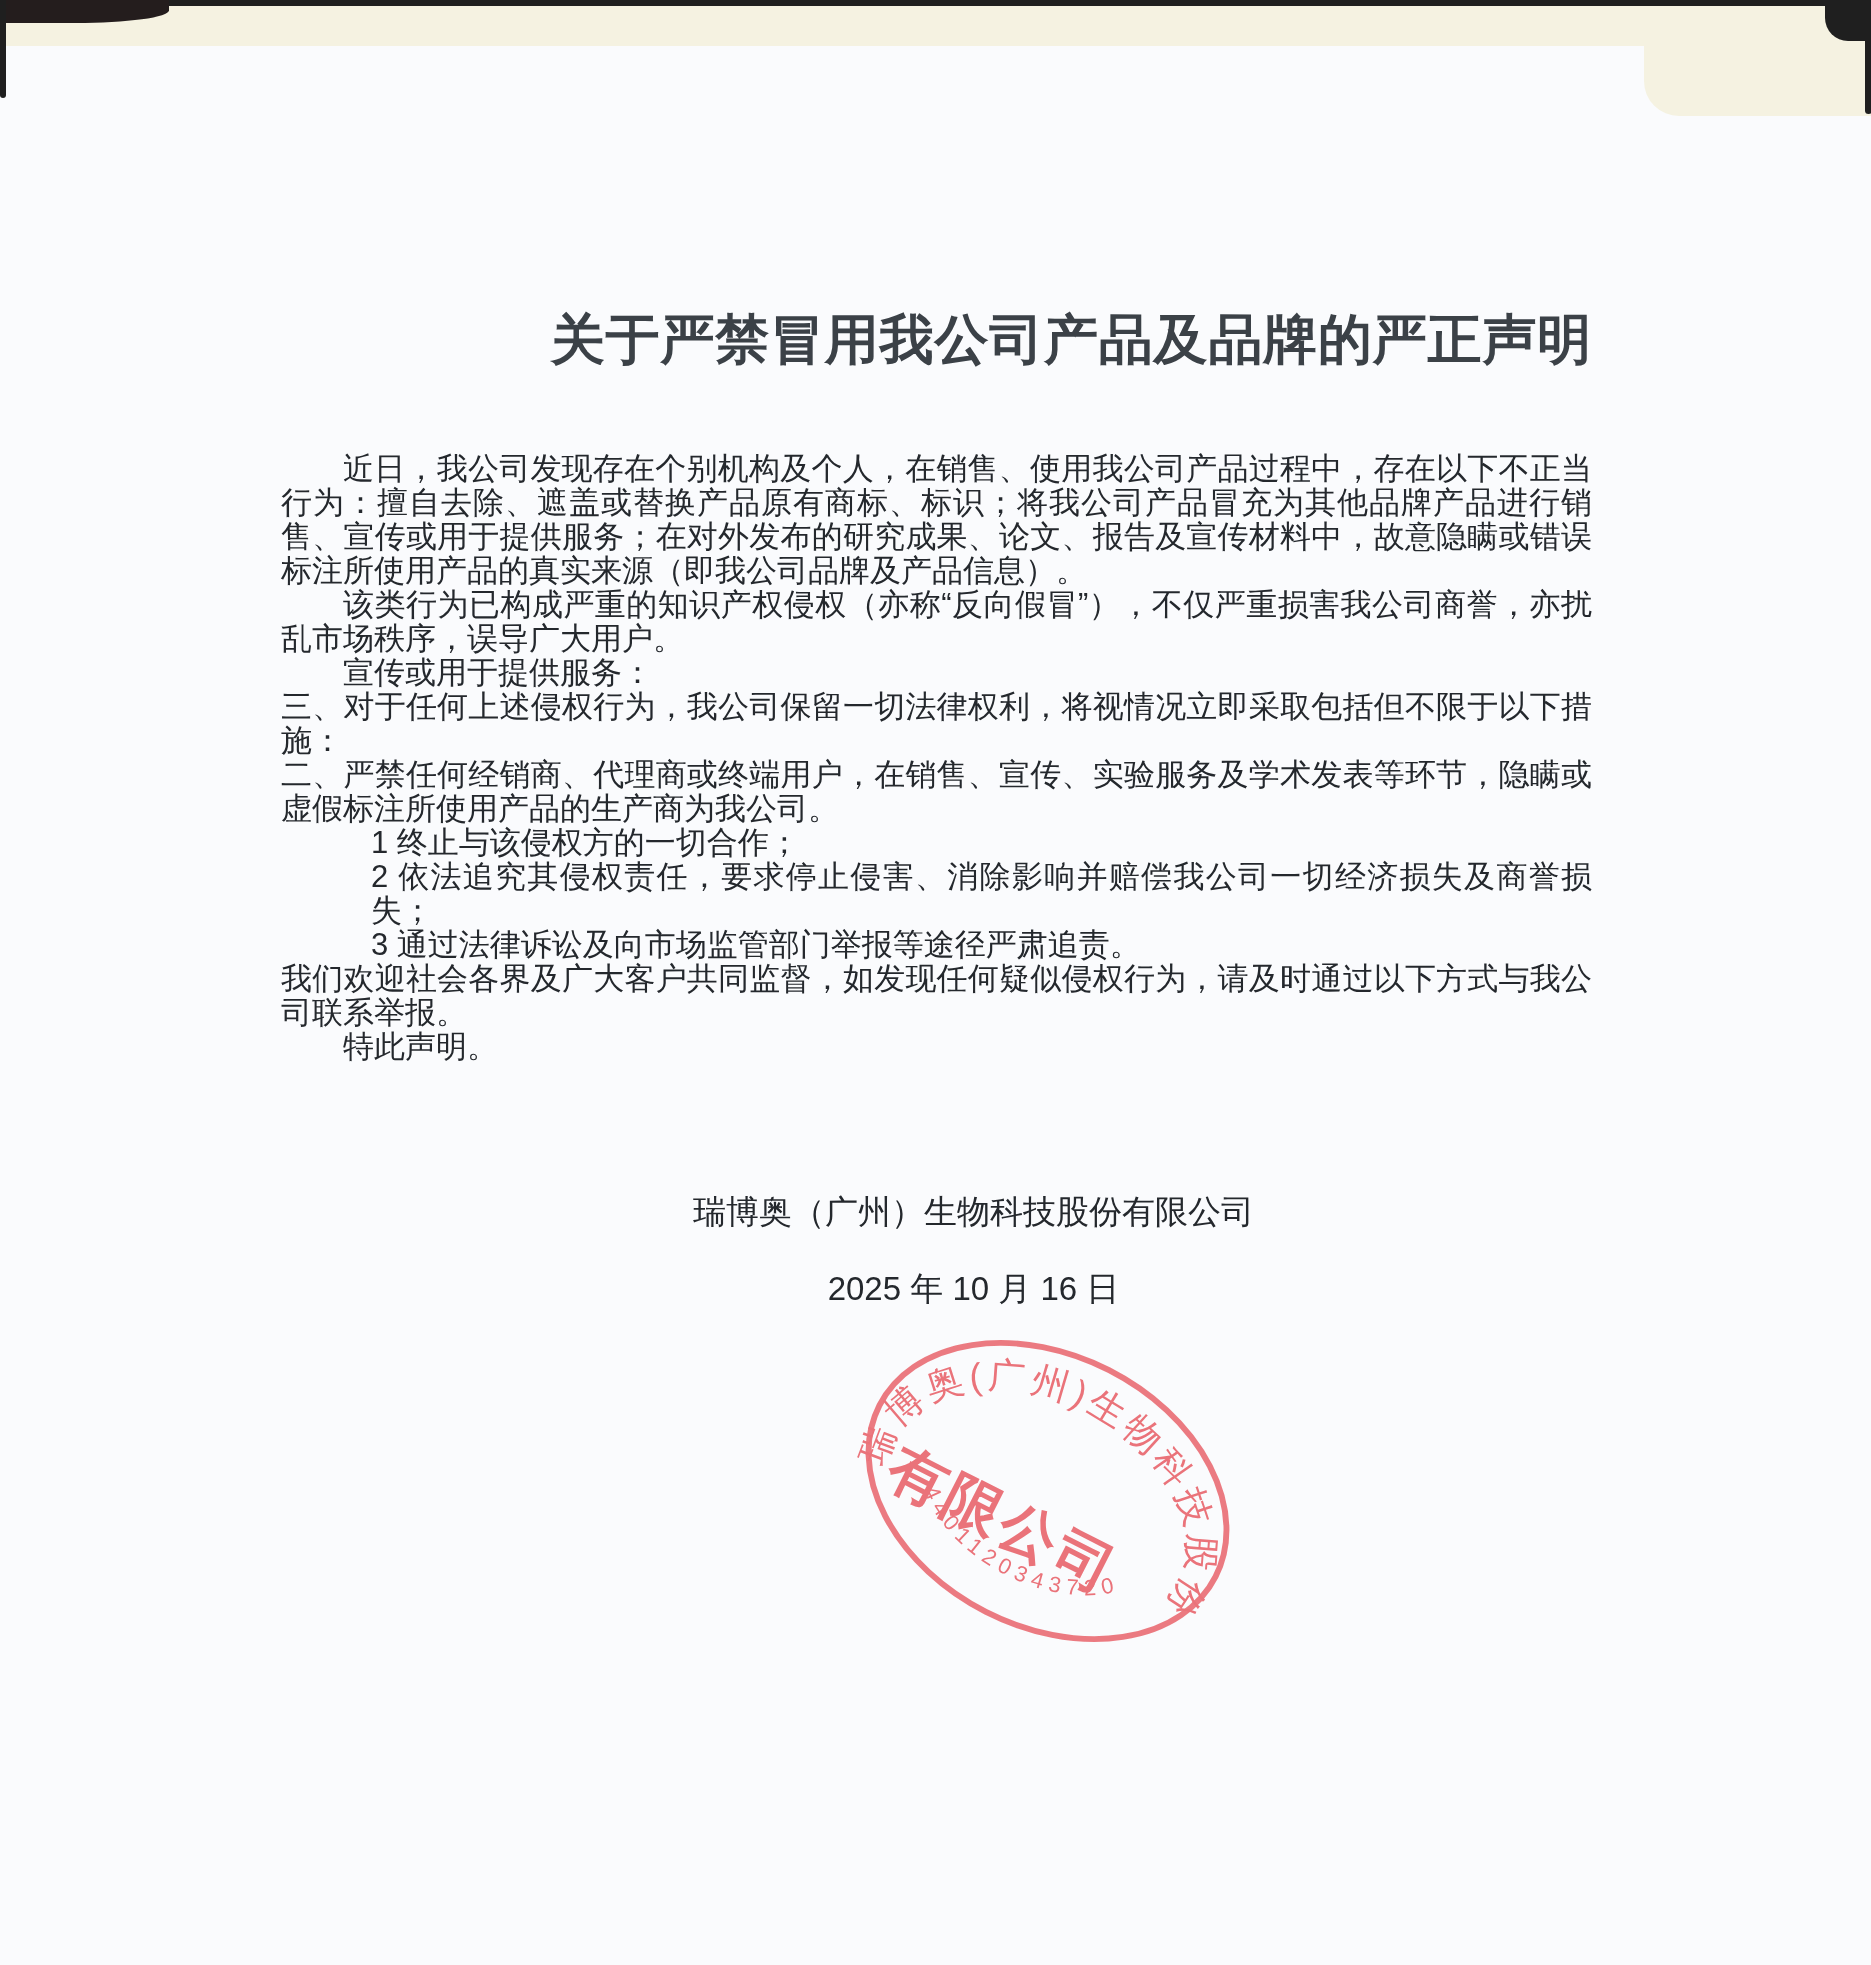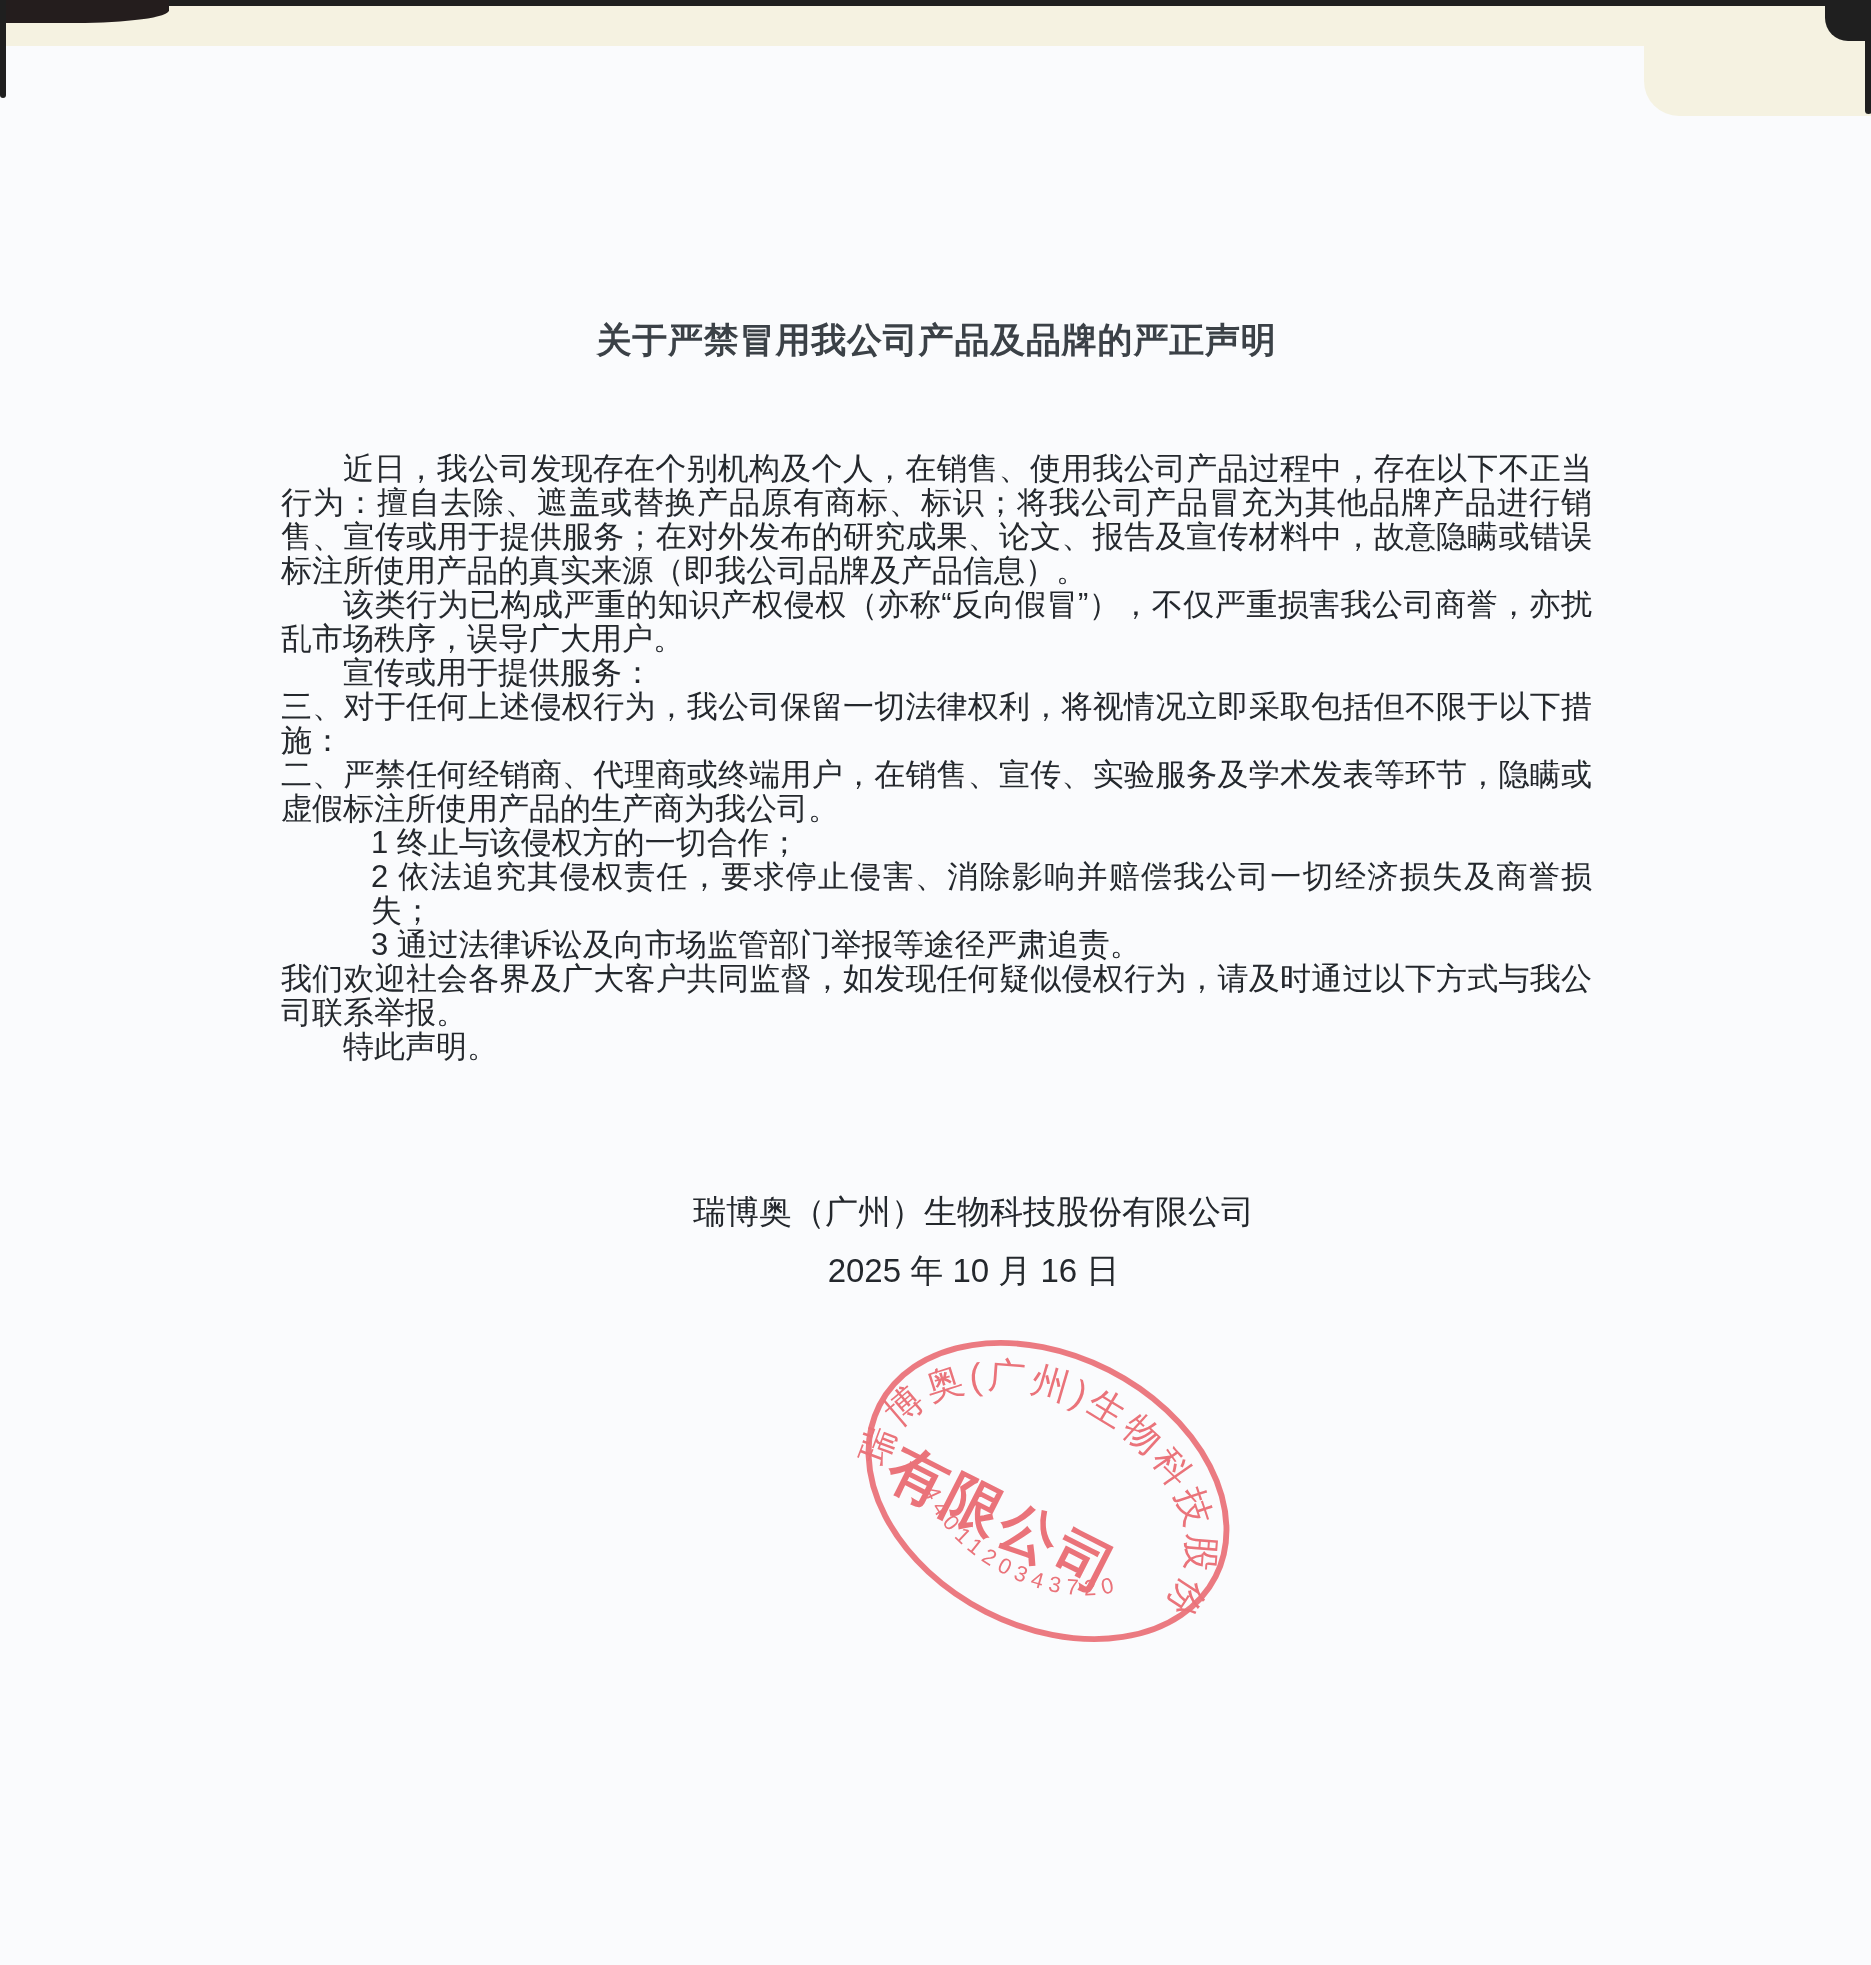--- a/index.html
+++ b/index.html
@@ -40,40 +40,40 @@
   .scan-strip-right{
     position:absolute;top:0;right:0;width:7px;height:114px;
     background:#1f1f1f;border-radius:0 0 3.9px 3.9px;
   }
   
   .doc{
     position:absolute;left:281px;top:310px;width:1311px;
     color:#24282d;
   }
   .doc-title{
-    font-size:35px;line-height:59px;font-weight:700;
-    text-align:center;color:#3b4147;letter-spacing:0.8px;
+    font-size:54px;line-height:59px;font-weight:700;
+    text-align:right;color:#3b4147;letter-spacing:0.8px;
     margin:0 0 0 0;
   }
   .doc-body{margin-top:83px;}
   .para{
     font-size:31px;line-height:34px;margin:0;
     text-align:justify;text-justify:inter-ideograph;
     font-weight:400;
   }
   .indent{text-indent:2em;}
   .sub{padding-left:90px;}
   
   .sig{
     width:-moz-fit-content;width:fit-content;
     margin:130px 338px 0 auto;
     text-align:center;position:relative;z-index:1;
   }
   .sig-company{font-size:33px;line-height:35px;white-space:nowrap;text-align:center;}
-  .sig-date{font-size:33px;line-height:35px;margin-top:24px;white-space:nowrap;}
+  .sig-date{font-size:33px;line-height:35px;margin-top:42px;white-space:nowrap;}
   
   .seal{
     position:absolute;left:845px;top:1324px;width:405px;height:334px;
     mix-blend-mode:multiply;opacity:.93;z-index:2;
     pointer-events:none;
   }
   .seal text{fill:#ee6a71;font-family:"Liberation Sans",sans-serif;}
 </style>
 </head>
 <body>

